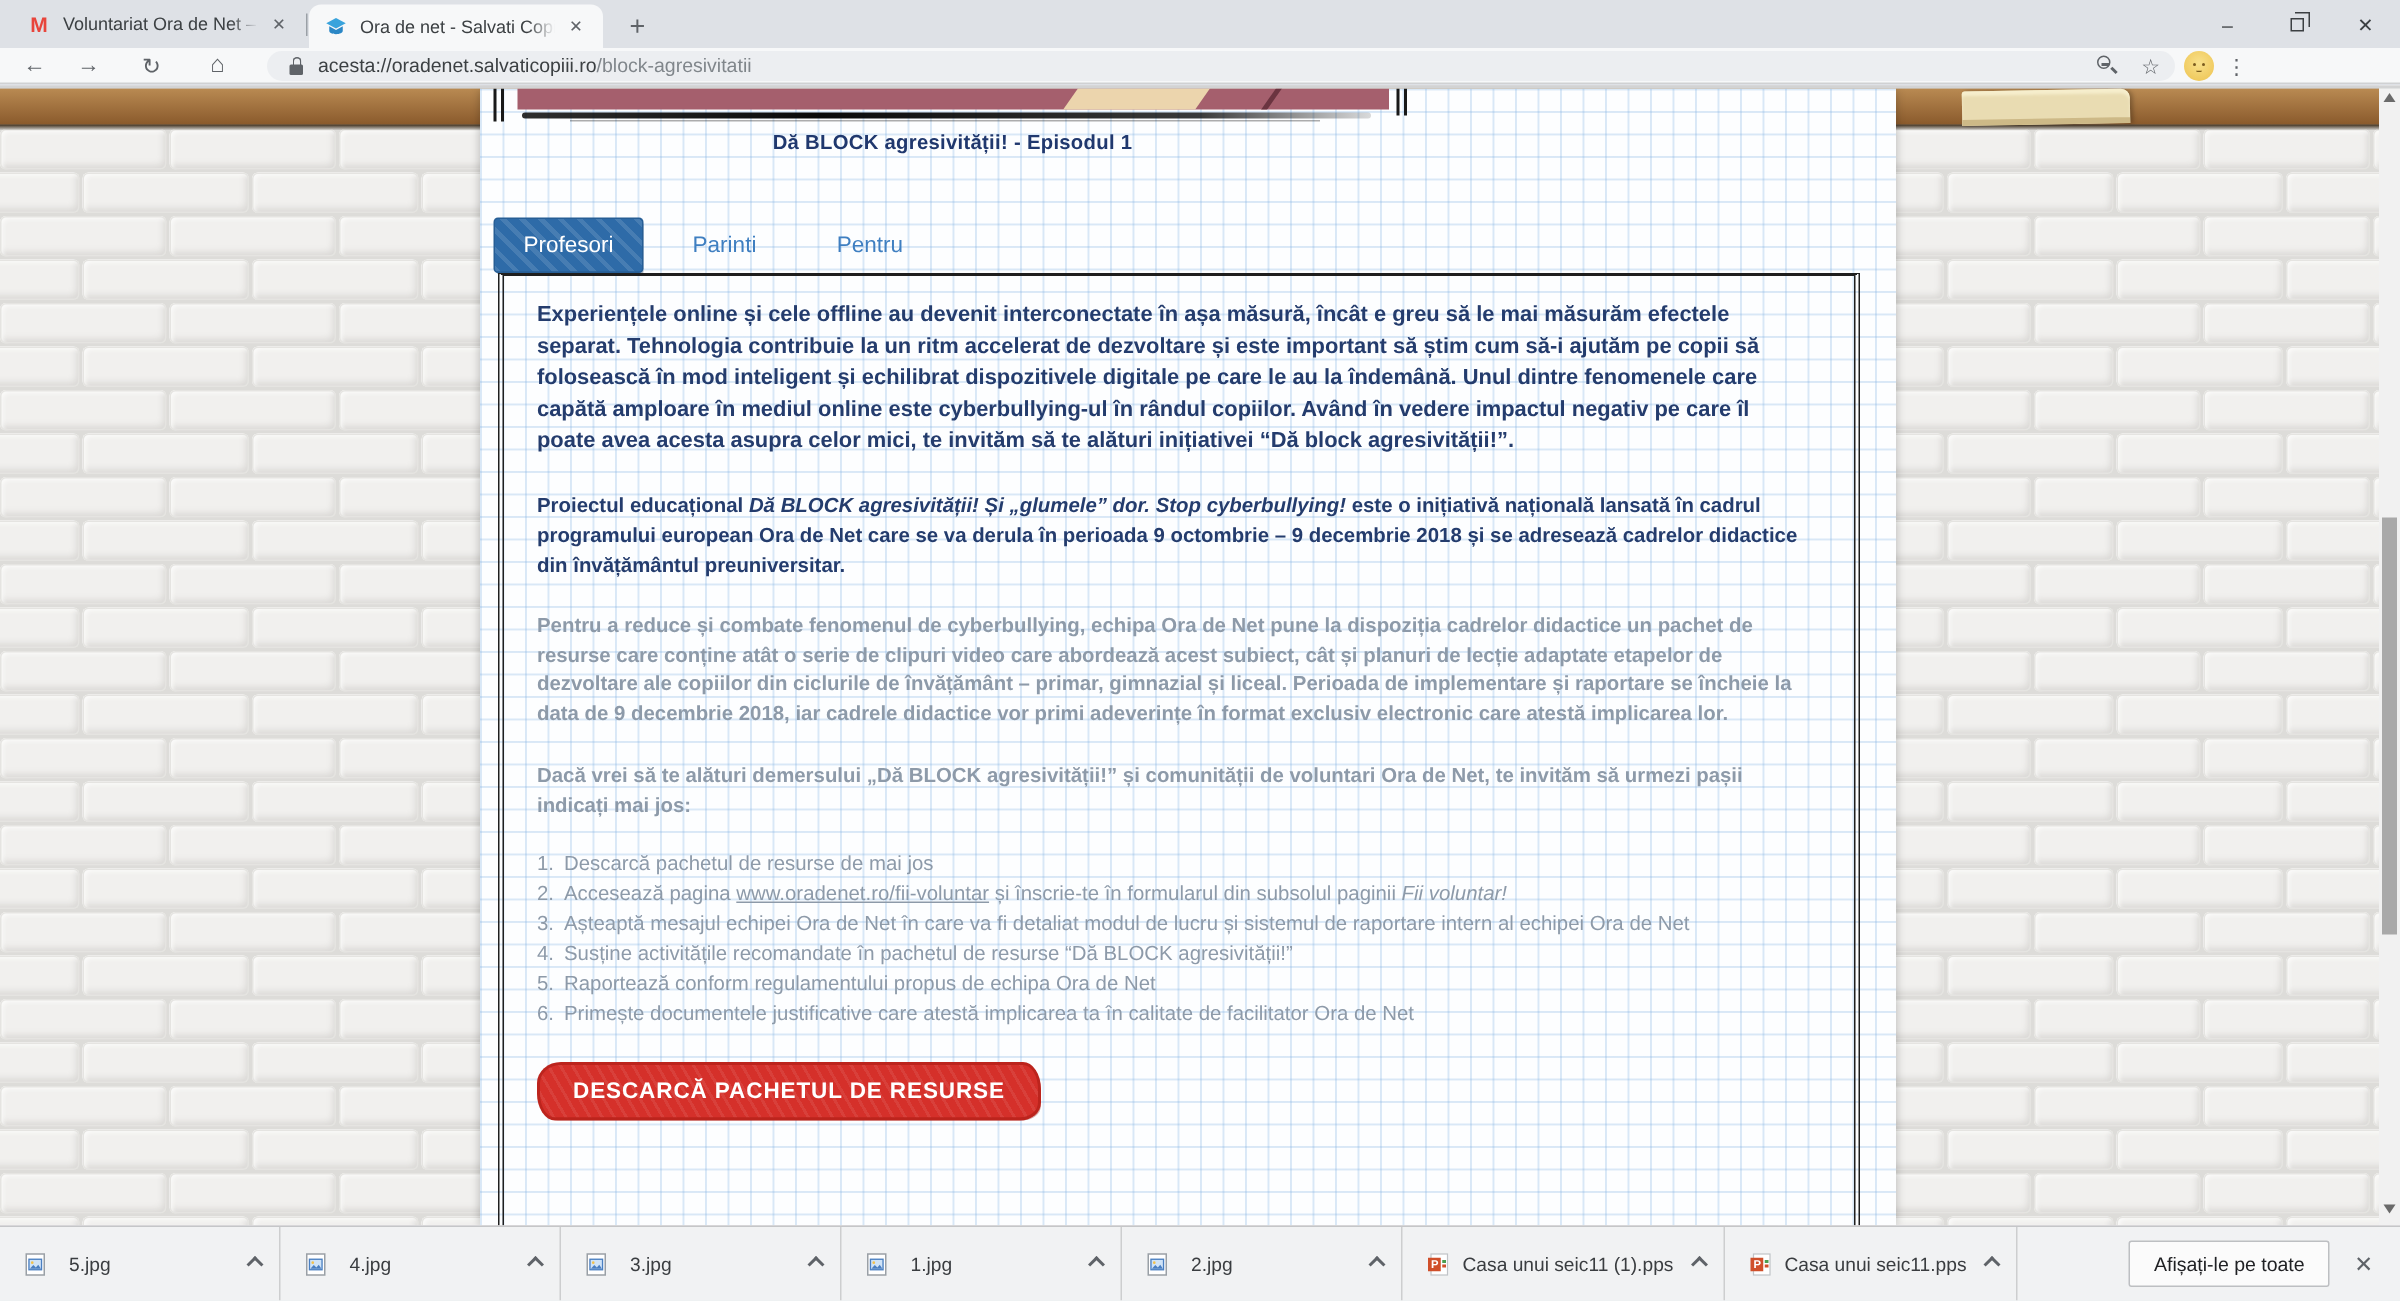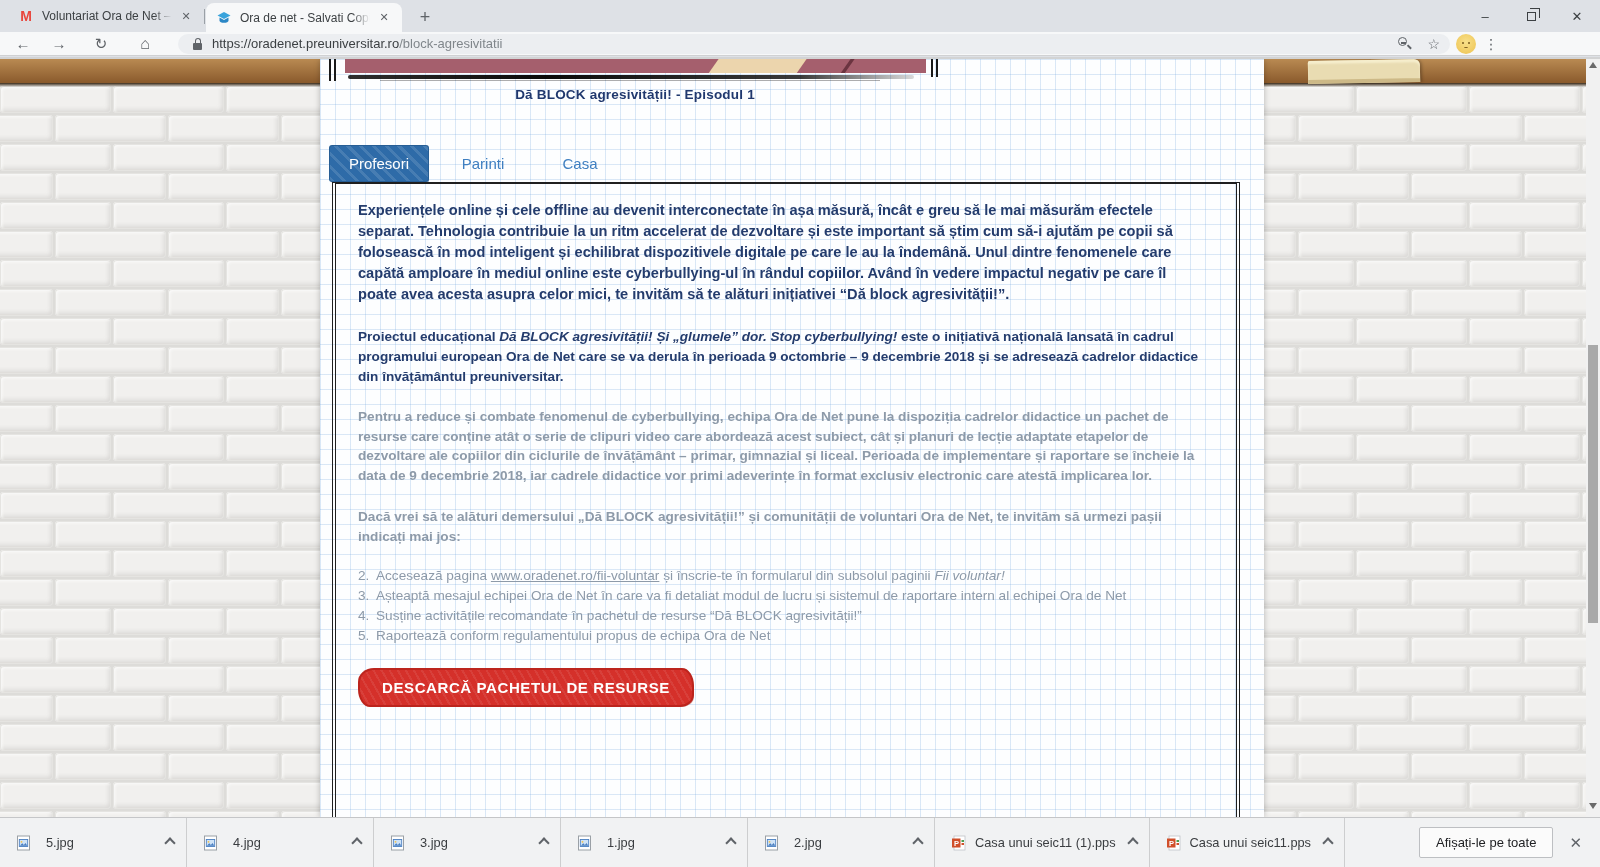--- a/index.html
+++ b/index.html
@@ -159,21 +159,21 @@
     <span class="navic back">←</span>
     <span class="navic fwd">→</span>
     <span class="navic reload">↻</span>
     <span class="navic home">⌂</span>
     <div class="omnibox">
       <span class="lockwrap">
           <span class="lock-shackle"></span>
           <span class="lock-body"></span>
         </span>
       <span class="urltext">
-        <span class="url-host">https://oradenet.preuniversitar.ro</span><span class="url-path">/block-agresivitatii</span>
+        <span class="url-host">acesta://oradenet.salvaticopiii.ro</span><span class="url-path">/block-agresivitatii</span>
       </span>
       <span class="omni-right">
         <span class="zoomout">
             <span class="lens"></span>
             <span class="minus"></span>
             <span class="handle"></span>
           </span>
         <span class="staric">☆</span>
       </span>
     </div>
@@ -232,33 +232,35 @@
           <span></span>
           <span></span>
         </div>
       <div class="illo-shadow"></div>
       <div class="illo-shadow2"></div>
 
       <div class="caption">Dă BLOCK agresivității! - Episodul 1</div>
 
       <div class="ptab active">Profesori</div>
       <div class="ptab t2">Parinti</div>
-      <div class="ptab t3">Casa</div>
+      <div class="ptab t3">Pentru</div>
 
       <div class="contentbox">
         <p class="p-bold">Experiențele online și cele offline au devenit interconectate în așa măsură, încât e greu să le mai măsurăm efectele separat. Tehnologia contribuie la un ritm accelerat de dezvoltare și este important să știm cum să-i ajutăm pe copii să folosească în mod inteligent și echilibrat dispozitivele digitale pe care le au la îndemână. Unul dintre fenomenele care capătă amploare în mediul online este cyberbullying-ul în rândul copiilor. Având în vedere impactul negativ pe care îl poate avea acesta asupra celor mici, te invităm să te alături inițiativei “Dă block agresivității!”.</p>
         <p class="p-bold2"><span>Proiectul educațional </span><span class="it">Dă BLOCK agresivității! Și „glumele” dor. Stop cyberbullying!</span><span> este o inițiativă națională lansată în cadrul programului european Ora de Net care se va derula în perioada 9 octombrie – 9 decembrie 2018 și se adresează cadrelor didactice din învățământul preuniversitar.</span></p>
         <p class="p-gray">Pentru a reduce și combate fenomenul de cyberbullying, echipa Ora de Net pune la dispoziția cadrelor didactice un pachet de resurse care conține atât o serie de clipuri video care abordează acest subiect, cât și planuri de lecție adaptate etapelor de dezvoltare ale copiilor din ciclurile de învățământ – primar, gimnazial și liceal. Perioada de implementare și raportare se încheie la data de 9 decembrie 2018, iar cadrele didactice vor primi adeverințe în format exclusiv electronic care atestă implicarea lor.</p>
         <p class="p-gray p5">Dacă vrei să te alături demersului „Dă BLOCK agresivității!” și comunității de voluntari Ora de Net, te invităm să urmezi pașii indicați mai jos:</p>
 
         <div class="wlist">
+          <div class="li"><span class="num">1.</span><span>Descarcă pachetul de resurse de mai jos</span></div>
           <div class="li"><span class="num">2.</span><span>Accesează pagina </span><a class="gl">www.oradenet.ro/fii-voluntar</a><span> și înscrie-te în formularul din subsolul paginii </span><span class="it">Fii voluntar!</span></div>
           <div class="li"><span class="num">3.</span><span>Așteaptă mesajul echipei Ora de Net în care va fi detaliat modul de lucru și sistemul de raportare intern al echipei Ora de Net</span></div>
           <div class="li"><span class="num">4.</span><span>Susține activitățile recomandate în pachetul de resurse “Dă BLOCK agresivității!”</span></div>
           <div class="li"><span class="num">5.</span><span>Raportează conform regulamentului propus de echipa Ora de Net</span></div>
+          <div class="li"><span class="num">6.</span><span>Primește documentele justificative care atestă implicarea ta în calitate de facilitator Ora de Net</span></div>
         </div>
 
         <div class="dl-btn">DESCARCĂ PACHETUL DE RESURSE</div>
       </div>
     </div>
 
     <div class="vscroll">
       <div class="varrow up"></div>
       <div class="vthumb"></div>
       <div class="varrow down"></div>

